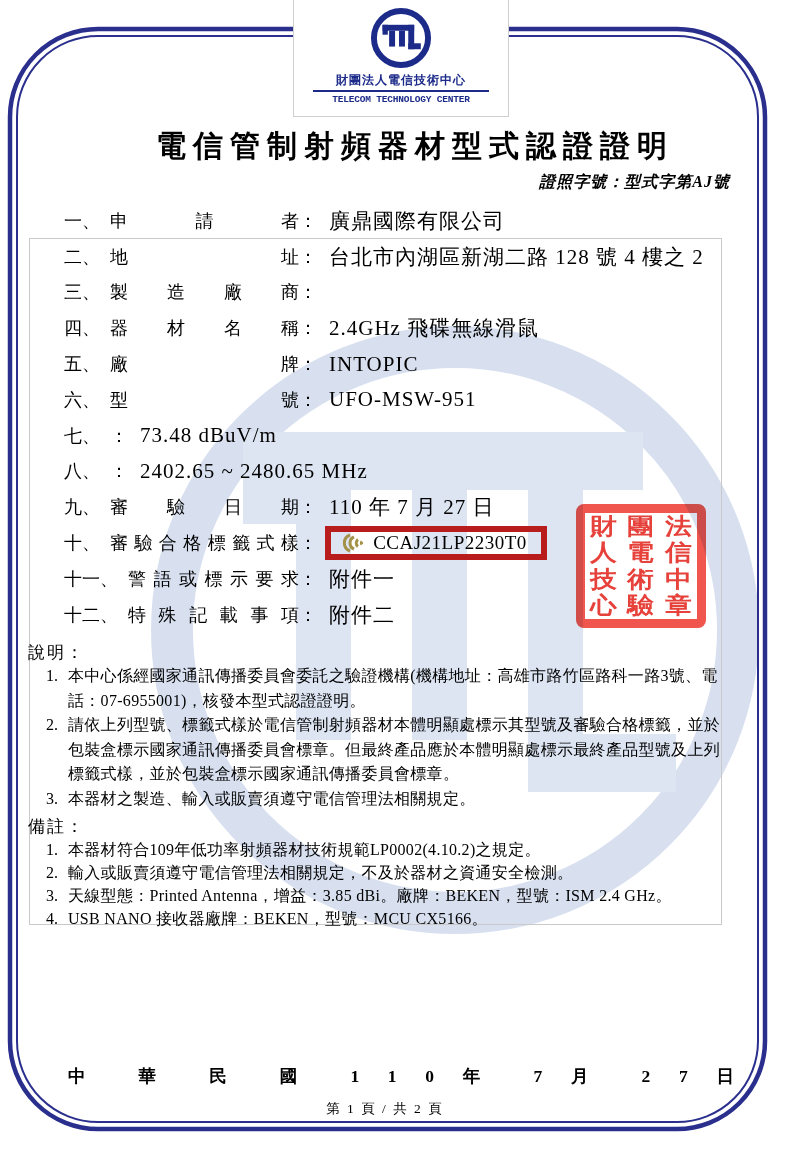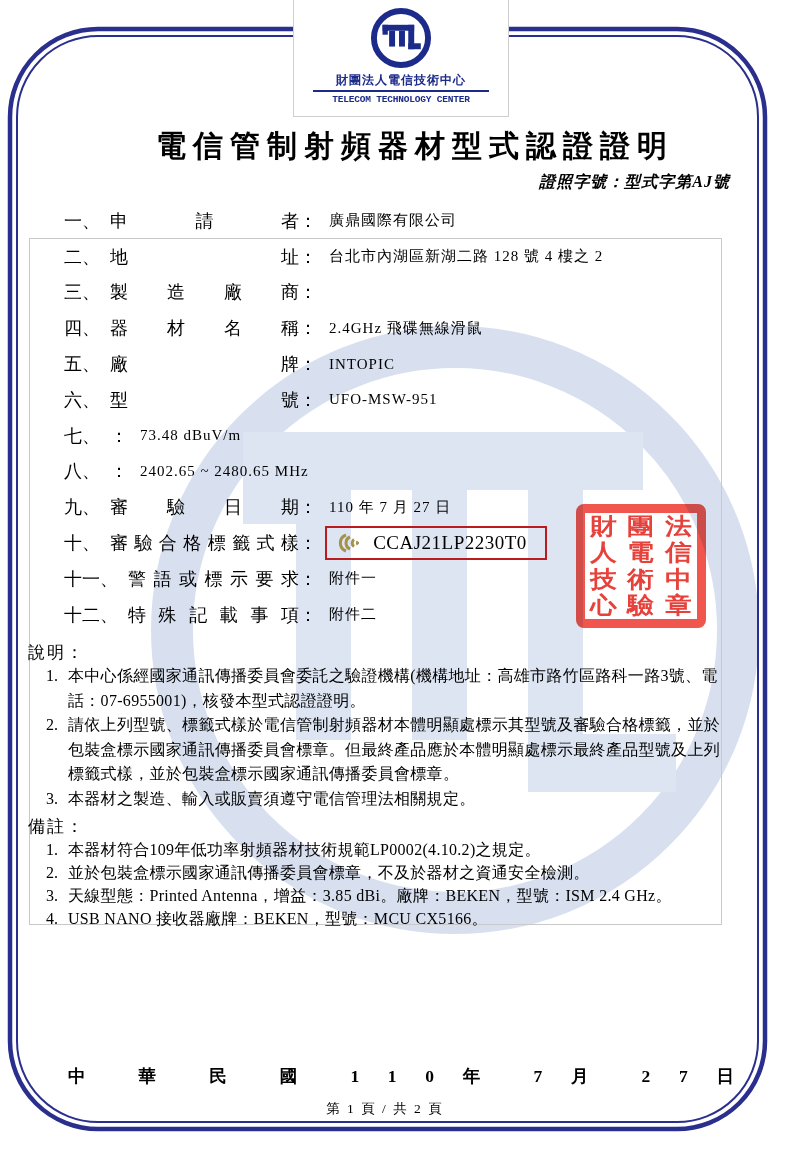--- a/index.html
+++ b/index.html
@@ -30,22 +30,22 @@
     font-weight:bold;letter-spacing:1px;font-style:italic;}
   
   .form{position:absolute;left:64px;top:203px;right:38px;z-index:4;}
   .row{height:35.8px;display:flex;align-items:center;font-size:18px;}
   .marker{flex:none;width:46px;white-space:pre;}
   .row.wide .marker{width:64px;}
   .label{flex:none;width:189px;text-align:justify;text-align-last:justify;
     text-justify:inter-character;display:inline-block;}
   .row.wide .label{width:171px;}
   .sep{flex:none;}
-  .value{margin-left:12px;letter-spacing:1px;font-size:15px;white-space:pre;}
-  .label-box{display:inline-flex;align-items:center;border:2px solid #b91c1c;
+  .value{margin-left:12px;letter-spacing:1px;font-size:21px;white-space:pre;}
+  .label-box{display:inline-flex;align-items:center;border:6px solid #b91c1c;
     width:222px;height:34px;margin-left:8px;padding:0 8px;box-sizing:border-box;}
   .label-box .code{flex:1;text-align:center;font-size:19px;letter-spacing:0.5px;}
   
   .seal{position:absolute;left:576px;top:504px;width:130px;height:124px;z-index:5;
     border:9px solid #f0564d;border-radius:8px;box-sizing:border-box;
     display:grid;grid-template-columns:repeat(3,1fr);align-items:center;justify-items:center;
     color:#e6413a;font-weight:bold;font-size:23px;line-height:1;
     filter:blur(0.4px);mix-blend-mode:multiply;}
   .seal span{transform:scale(1.15,1.0);}
   
@@ -223,21 +223,21 @@
 
   <div class="remarks">
     <div class="heading">備註：</div>
     <div class="note-items">
       <div class="note-item">
         <span class="num">1.</span>
         <span class="txt">本器材符合109年低功率射頻器材技術規範LP0002(4.10.2)之規定。</span>
       </div>
       <div class="note-item">
         <span class="num">2.</span>
-        <span class="txt">並於包裝盒標示國家通訊傳播委員會標章，不及於器材之資通安全檢測。</span>
+        <span class="txt">輸入或販賣須遵守電信管理法相關規定，不及於器材之資通安全檢測。</span>
       </div>
       <div class="note-item">
         <span class="num">3.</span>
         <span class="txt">天線型態：Printed Antenna，增益：3.85 dBi。廠牌：BEKEN，型號：ISM 2.4 GHz。</span>
       </div>
       <div class="note-item">
         <span class="num">4.</span>
         <span class="txt">USB NANO 接收器廠牌：BEKEN，型號：MCU CX5166。</span>
       </div>
     </div>

